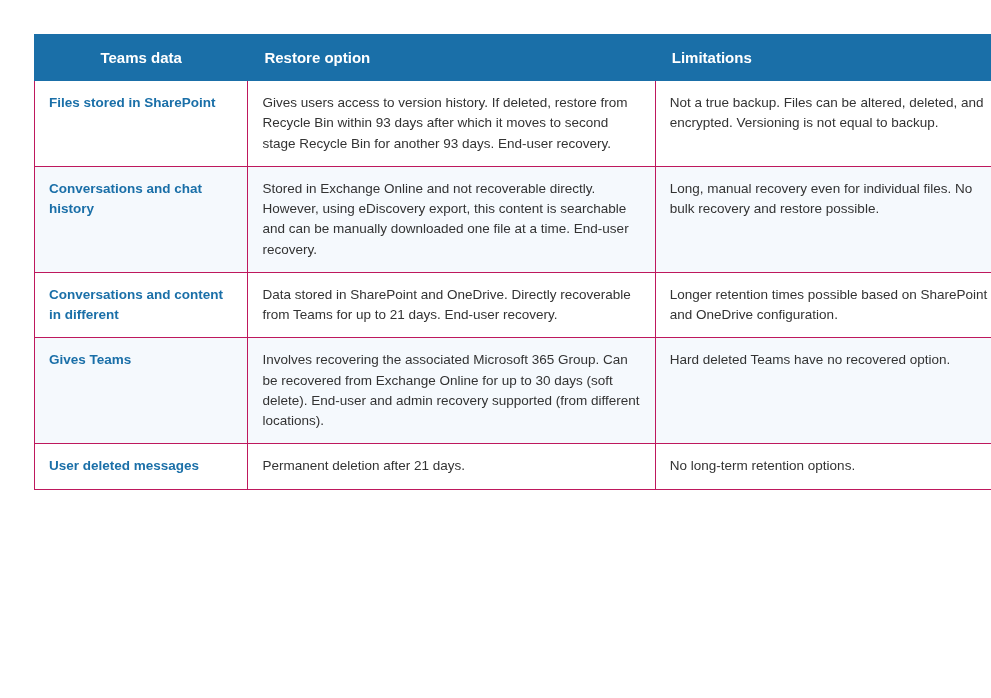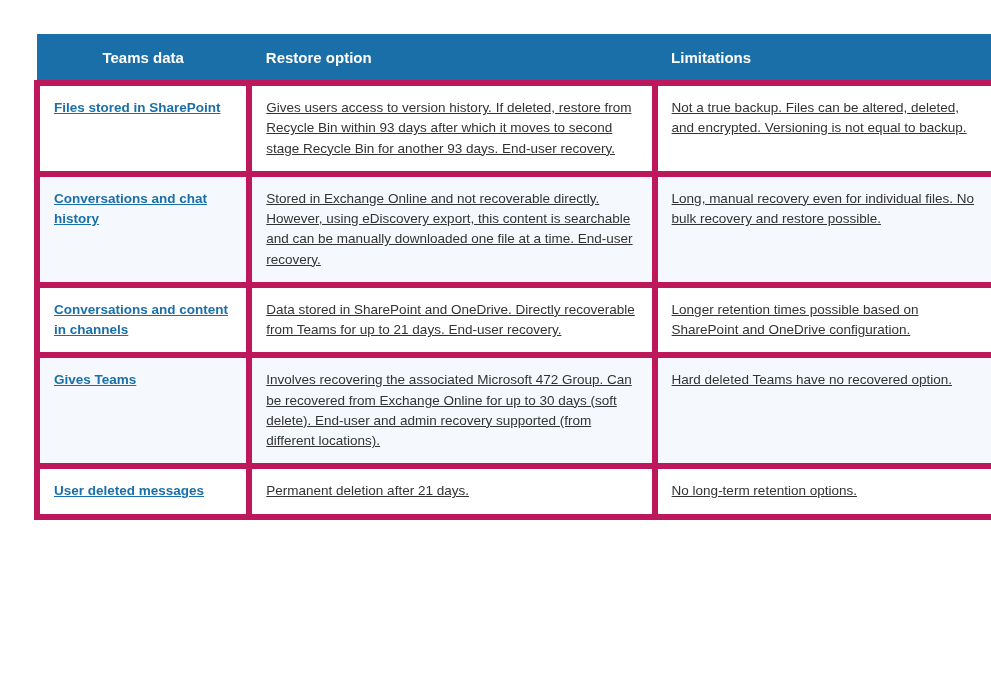--- a/index.html
+++ b/index.html
@@ -33,24 +33,23 @@
     }
     tbody tr:nth-child(even) {
       background-color: #f5f9fd;
     }
     tbody tr:nth-child(odd) {
       background-color: #ffffff;
     }
     tbody td {
       padding: 12px 14px;
       vertical-align: top;
-      border: 6px solid #be185d;
+      border: 1px solid #be185d;
       line-height: 1.5;
       color: #333;
-      text-decoration: underline;
     }
     tbody td:first-child {
       font-weight: bold;
       color: #1a6fa8;
       width: 22%;
     }
     tbody td:nth-child(2) {
       width: 42%;
     }
     tbody td:nth-child(3) {
@@ -73,27 +72,27 @@
         <td>Files stored in SharePoint</td>
         <td>Gives users access to version history. If deleted, restore from Recycle Bin within 93 days after which it moves to second stage Recycle Bin for another 93 days. End-user recovery.</td>
         <td>Not a true backup. Files can be altered, deleted, and encrypted. Versioning is not equal to backup.</td>
       </tr>
       <tr>
         <td>Conversations and chat history</td>
         <td>Stored in Exchange Online and not recoverable directly. However, using eDiscovery export, this content is searchable and can be manually downloaded one file at a time. End-user recovery.</td>
         <td>Long, manual recovery even for individual files. No bulk recovery and restore possible.</td>
       </tr>
       <tr>
-        <td>Conversations and content in channels</td>
+        <td>Conversations and content in different</td>
         <td>Data stored in SharePoint and OneDrive. Directly recoverable from Teams for up to 21 days. End-user recovery.</td>
         <td>Longer retention times possible based on SharePoint and OneDrive configuration.</td>
       </tr>
       <tr>
         <td>Gives Teams</td>
-        <td>Involves recovering the associated Microsoft 472 Group. Can be recovered from Exchange Online for up to 30 days (soft delete). End-user and admin recovery supported (from different locations).</td>
+        <td>Involves recovering the associated Microsoft 365 Group. Can be recovered from Exchange Online for up to 30 days (soft delete). End-user and admin recovery supported (from different locations).</td>
         <td>Hard deleted Teams have no recovered option.</td>
       </tr>
       <tr>
         <td>User deleted messages</td>
         <td>Permanent deletion after 21 days.</td>
         <td>No long-term retention options.</td>
       </tr>
     </tbody>
 </table>
 

